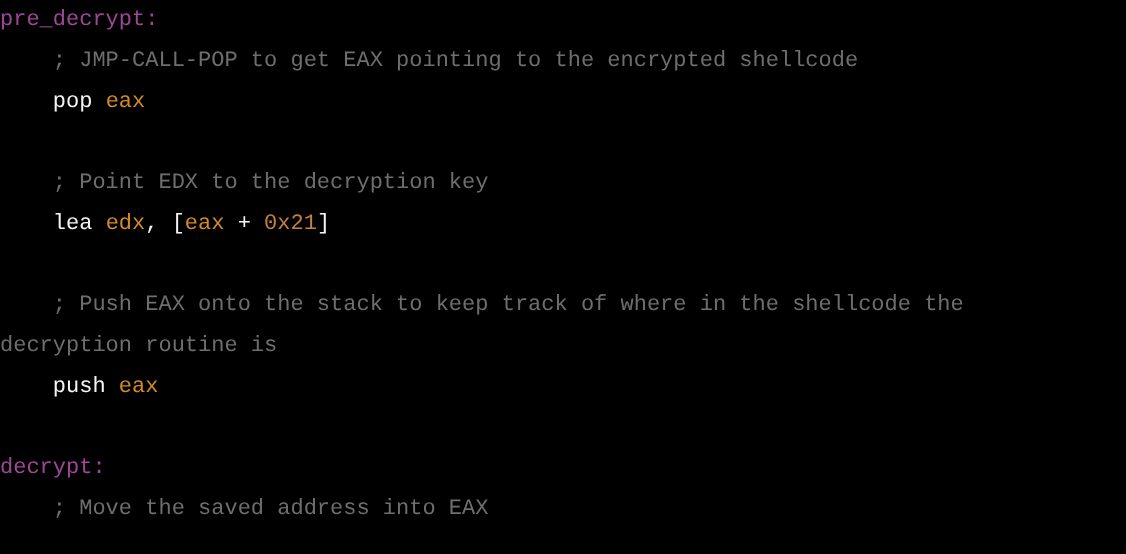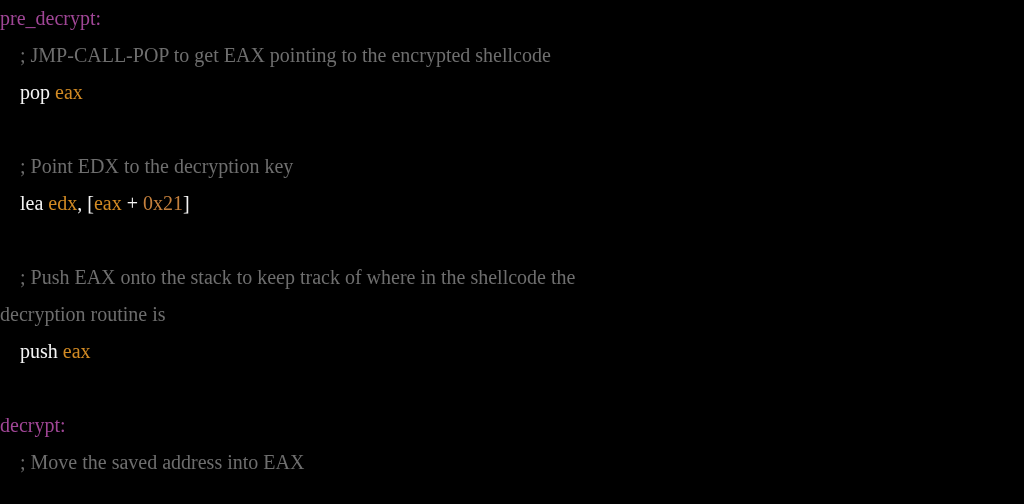--- a/index.html
+++ b/index.html
@@ -6,21 +6,21 @@
     margin:0;
     padding:0;
     background:#000000;
     width:1024px;
     height:504px;
     overflow:hidden;
   }
   pre.code{
     margin:0;
     padding:0;
-    font-family:Liberation Serif, serif;
+    font-family:Liberation Mono, monospace;
     font-size:20px;
     line-height:37px;
     white-space:pre;
     color:#e8e8e8;
   }
   .label   { color:#a04696; }   
   .comment { color:#6e6e6e; }   
   .op      { color:#f5f5f5; }   
   .reg     { color:#d38b24; }   
   .num     { color:#c5803d; }   

